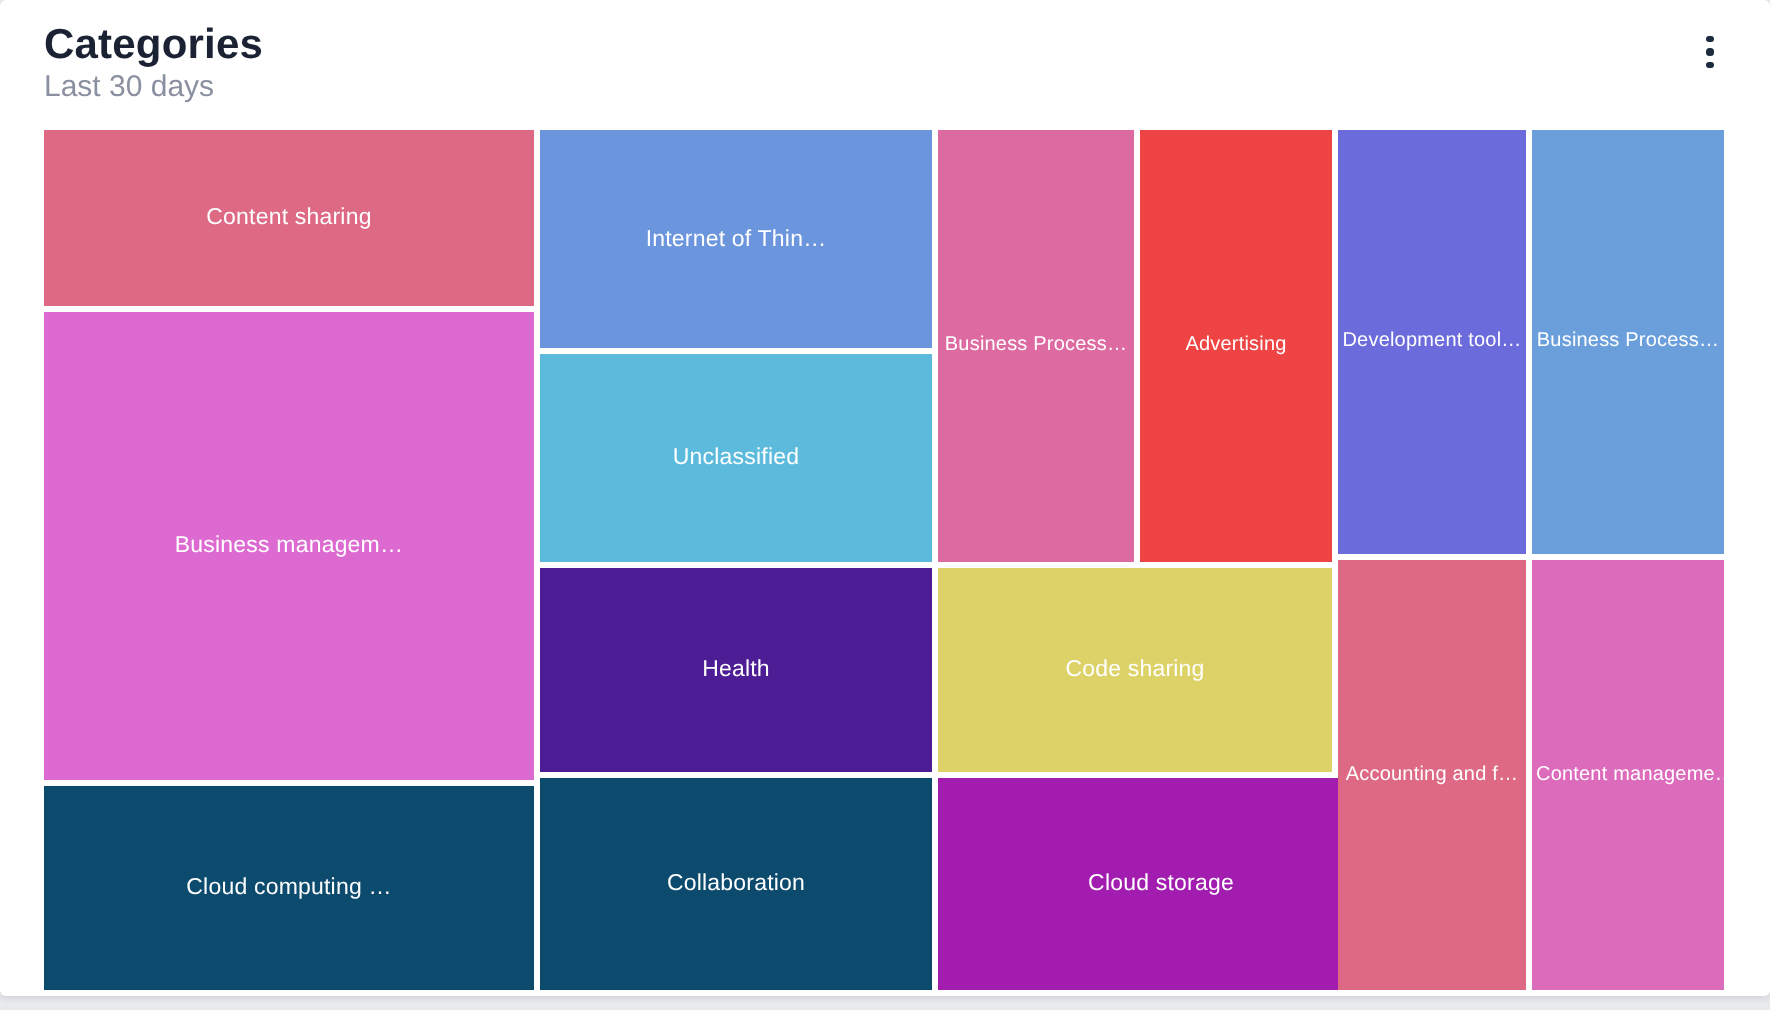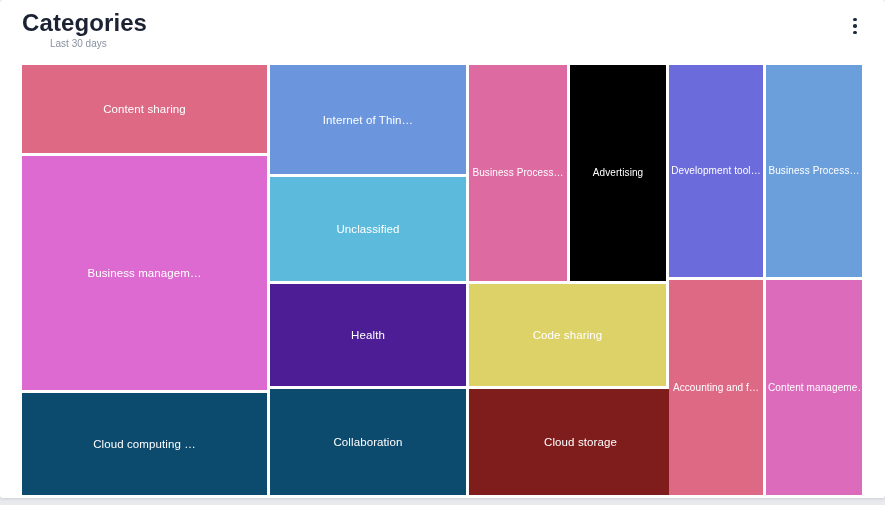--- a/index.html
+++ b/index.html
@@ -26,34 +26,33 @@
     box-shadow: 0 1px 3px rgba(20,30,50,0.13);
   }
   .header {
     position: absolute;
     left: 22px;
     top: 10px;
     right: 22px;
     height: 44px;
   }
   .title {
-    font-size: 24px;
+    font-size: 21px;
     font-weight: bold;
     color: #1b2233;
     letter-spacing: 0.1px;
     line-height: 25px;
     margin: 0;
     padding: 0;
   }
   .subtitle {
-    font-size: 10px;
+    font-size: 15px;
     color: #8a90a0;
     line-height: 15px;
     margin-top: 1px;
-    margin-left: 28px;
   }
   .menu-btn {
     position: absolute;
     right: 18px;
     top: 12px;
     width: 24px;
     height: 28px;
     display: flex;
     flex-direction: column;
     align-items: center;
@@ -134,27 +133,27 @@
         </div>
         <div class="tile" style="left: 248px; top: 219px; width: 196px; height: 102px; background: #4c1d95;">
           <span class="tile-label">Health</span>
         </div>
         <div class="tile" style="left: 248px; top: 324px; width: 196px; height: 106px; background: #0c4a6e;">
           <span class="tile-label">Collaboration</span>
         </div>
         <div class="tile" style="left: 447px; top: 0px; width: 98px; height: 216px; background: rgb(221, 107, 162);">
           <span class="tile-label small">Business Process…</span>
         </div>
-        <div class="tile" style="left: 548px; top: 0px; width: 96px; height: 216px; background: #000000;">
+        <div class="tile" style="left: 548px; top: 0px; width: 96px; height: 216px; background: #ef4444;">
           <span class="tile-label small">Advertising</span>
         </div>
         <div class="tile" style="left: 447px; top: 219px; width: 197px; height: 102px; background: rgb(221, 210, 103);">
           <span class="tile-label">Code sharing</span>
         </div>
-        <div class="tile" style="left: 447px; top: 324px; width: 223px; height: 106px; background: #7f1d1d;">
+        <div class="tile" style="left: 447px; top: 324px; width: 223px; height: 106px; background: #a21caf;">
           <span class="tile-label">Cloud storage</span>
         </div>
         <div class="tile" style="left: 647px; top: 0px; width: 94px; height: 212px; background: rgb(107, 107, 220);">
           <span class="tile-label small">Development tool…</span>
         </div>
         <div class="tile" style="left: 744px; top: 0px; width: 96px; height: 212px; background: rgb(107, 159, 220);">
           <span class="tile-label small">Business Process…</span>
         </div>
         <div class="tile" style="left: 647px; top: 215px; width: 94px; height: 215px; background: rgb(221, 105, 133);">
           <span class="tile-label small">Accounting and f…</span>

